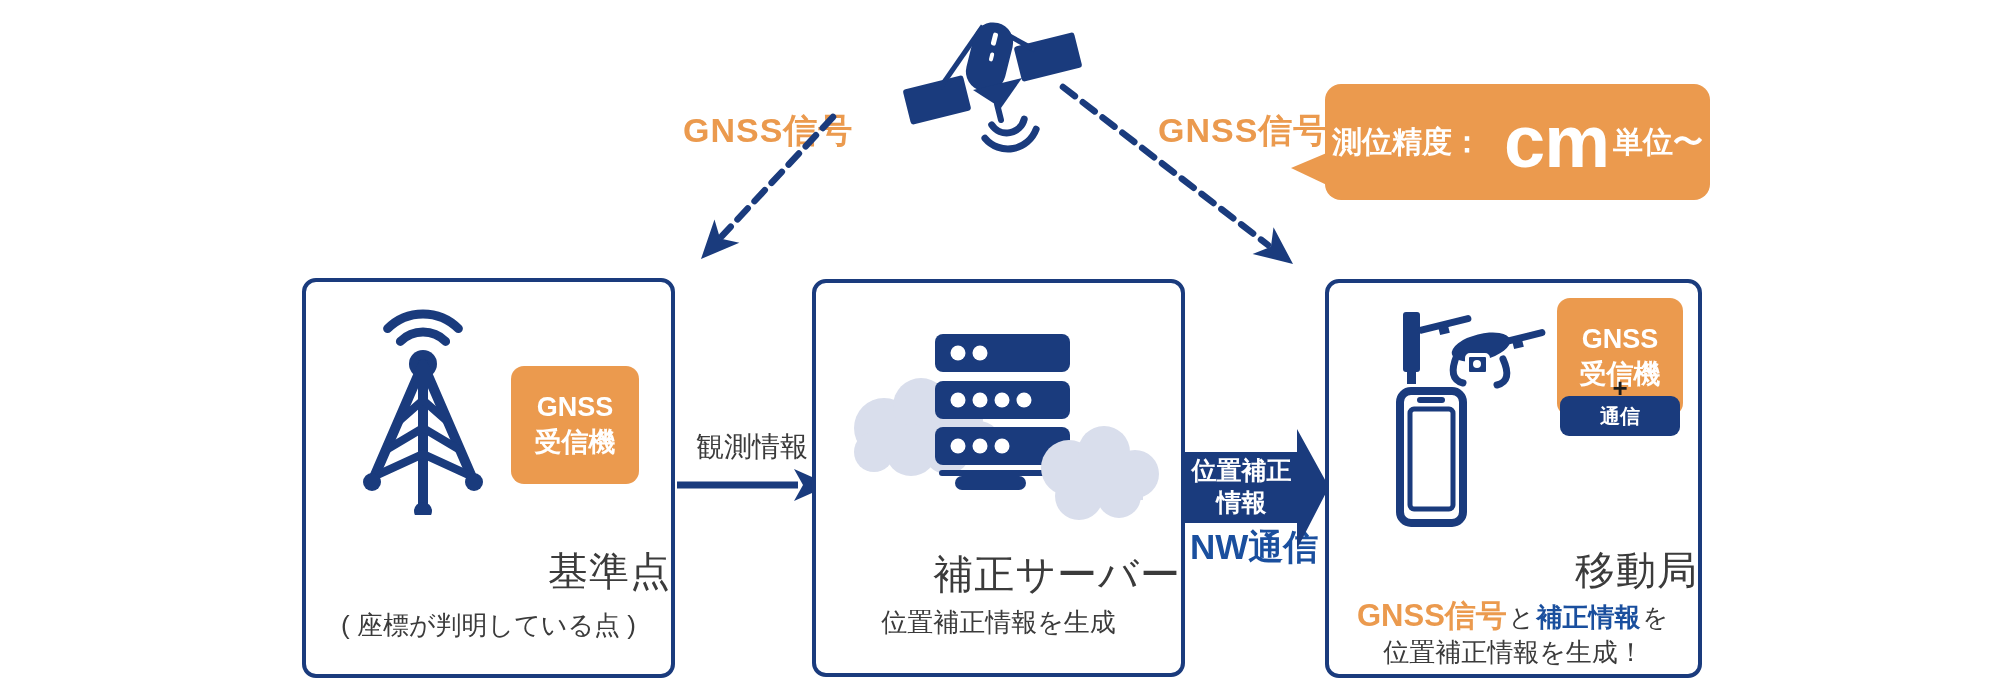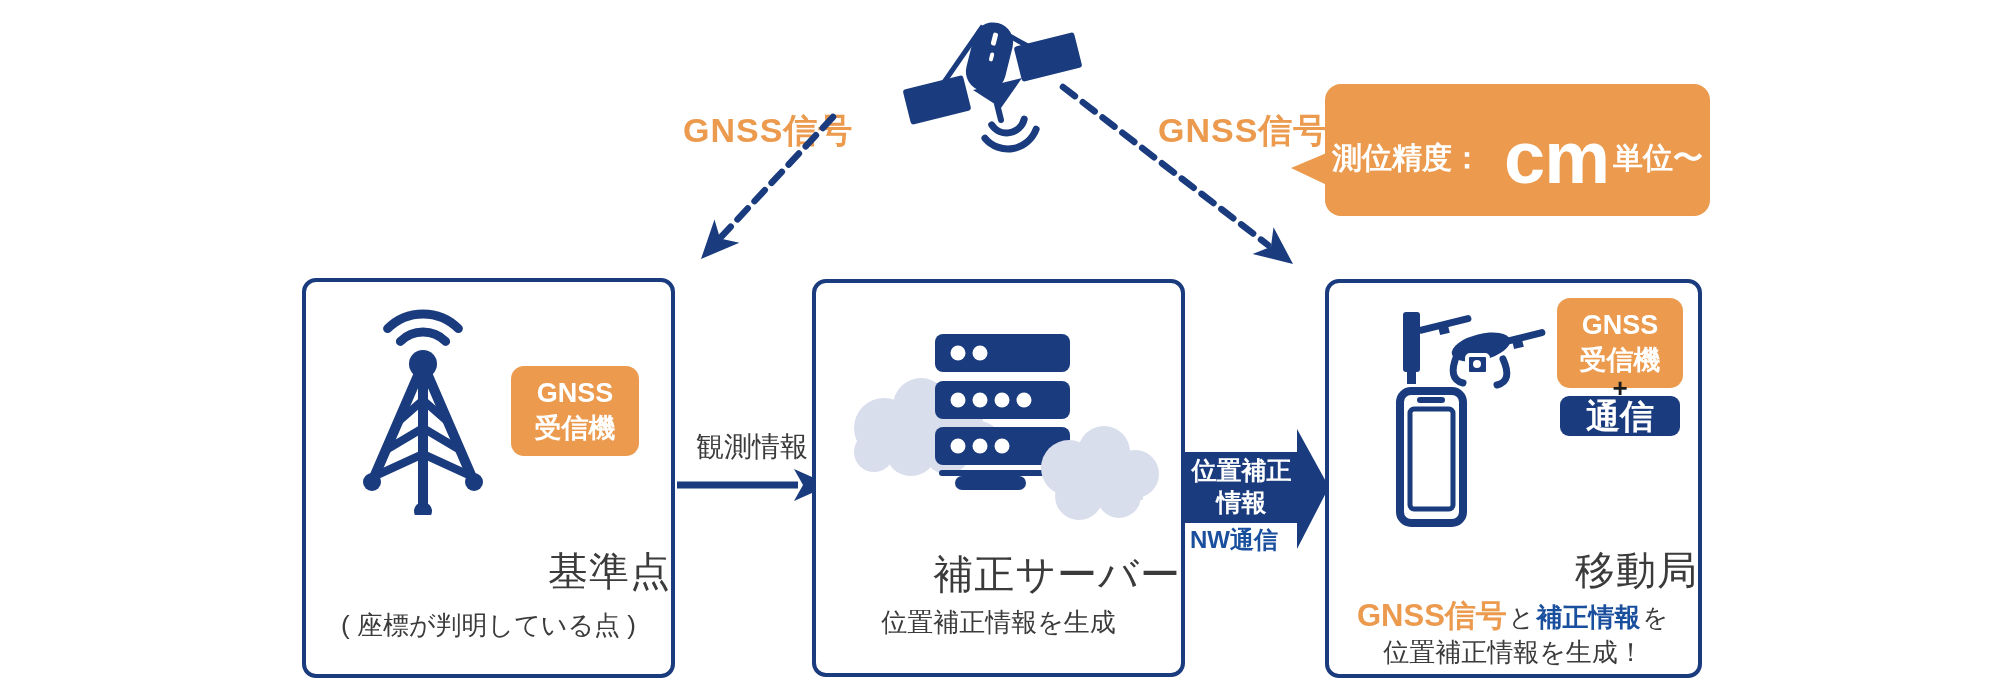--- a/index.html
+++ b/index.html
@@ -6,41 +6,41 @@
   .canvas{
     position:relative;width:2000px;height:700px;background:#ffffff;overflow:hidden;
     font-family:"Liberation Sans","DejaVu Sans",sans-serif;color:#3b3b3b;
   }
   .abs{position:absolute;}
   
   .signal-label{font-size:34px;font-weight:700;color:#eb9a4e;letter-spacing:1px;white-space:nowrap;}
   
   .bubble{left:1325px;top:84px;width:385px;height:116px;background:#eb9a4e;border-radius:16px;
           display:flex;align-items:flex-start;justify-content:center;color:#fff;font-weight:700;
-          padding-top:16px;}
+          padding-top:0;}
   .bubble .pre,.bubble .suf{font-size:30px;line-height:116px;}
   .bubble .big{font-size:74px;line-height:116px;margin:0 4px 0 22px;letter-spacing:-1px;}
   .bubble-tail{left:1291px;top:152px;width:0;height:0;
                border-top:16px solid transparent;border-bottom:18px solid transparent;
                border-right:38px solid #eb9a4e;}
   
   .node-box{background:#fff;border:4px solid #1a3b7d;border-radius:14px;box-sizing:border-box;}
   .box-title{left:0;width:100%;text-align:right;font-size:40px;font-weight:500;color:#3b3b3b;letter-spacing:1px;}
   .box-sub{left:0;width:100%;text-align:center;font-size:26px;color:#3b3b3b;letter-spacing:0;}
   
   .badge-orange{background:#eb9a4e;border-radius:13px;color:#fff;font-weight:700;font-size:27px;
-                line-height:1.3;text-align:center;padding:10px 0;}
-  .badge-navy{background:#1a3b7d;border-radius:9px;color:#fff;font-weight:700;font-size:34px;
+                line-height:1.3;text-align:center;padding:24px 0;}
+  .badge-navy{background:#1a3b7d;border-radius:9px;color:#fff;font-weight:700;font-size:20px;
               text-align:center;}
   .plus-sign{text-align:center;font-size:26px;font-weight:700;color:#1c1c1c;line-height:1;}
   
   .obs-label{left:672px;top:428px;width:160px;text-align:center;font-size:28px;font-weight:500;color:#3b3b3b;}
   .corr-label{left:1185px;top:454px;width:113px;text-align:center;font-size:25px;font-weight:700;
               color:#ffffff;line-height:1.28;z-index:3;}
-  .nw-label{left:1190px;top:524px;font-size:24px;font-weight:700;color:#1a4f9e;white-space:nowrap;}
+  .nw-label{left:1190px;top:524px;font-size:35px;font-weight:700;color:#1a4f9e;white-space:nowrap;}
   
   .result-line{left:0;width:100%;display:flex;align-items:baseline;justify-content:center;white-space:nowrap;}
   .result-line .sig{font-size:31px;font-weight:700;color:#eb9a4e;}
   .result-line .corr{font-size:26px;font-weight:700;color:#1a4f9e;}
   .result-line .conn{font-size:25px;color:#3b3b3b;margin:0 2px;}
   svg{display:block;}
 </style>
 </head>
 <body>
 

